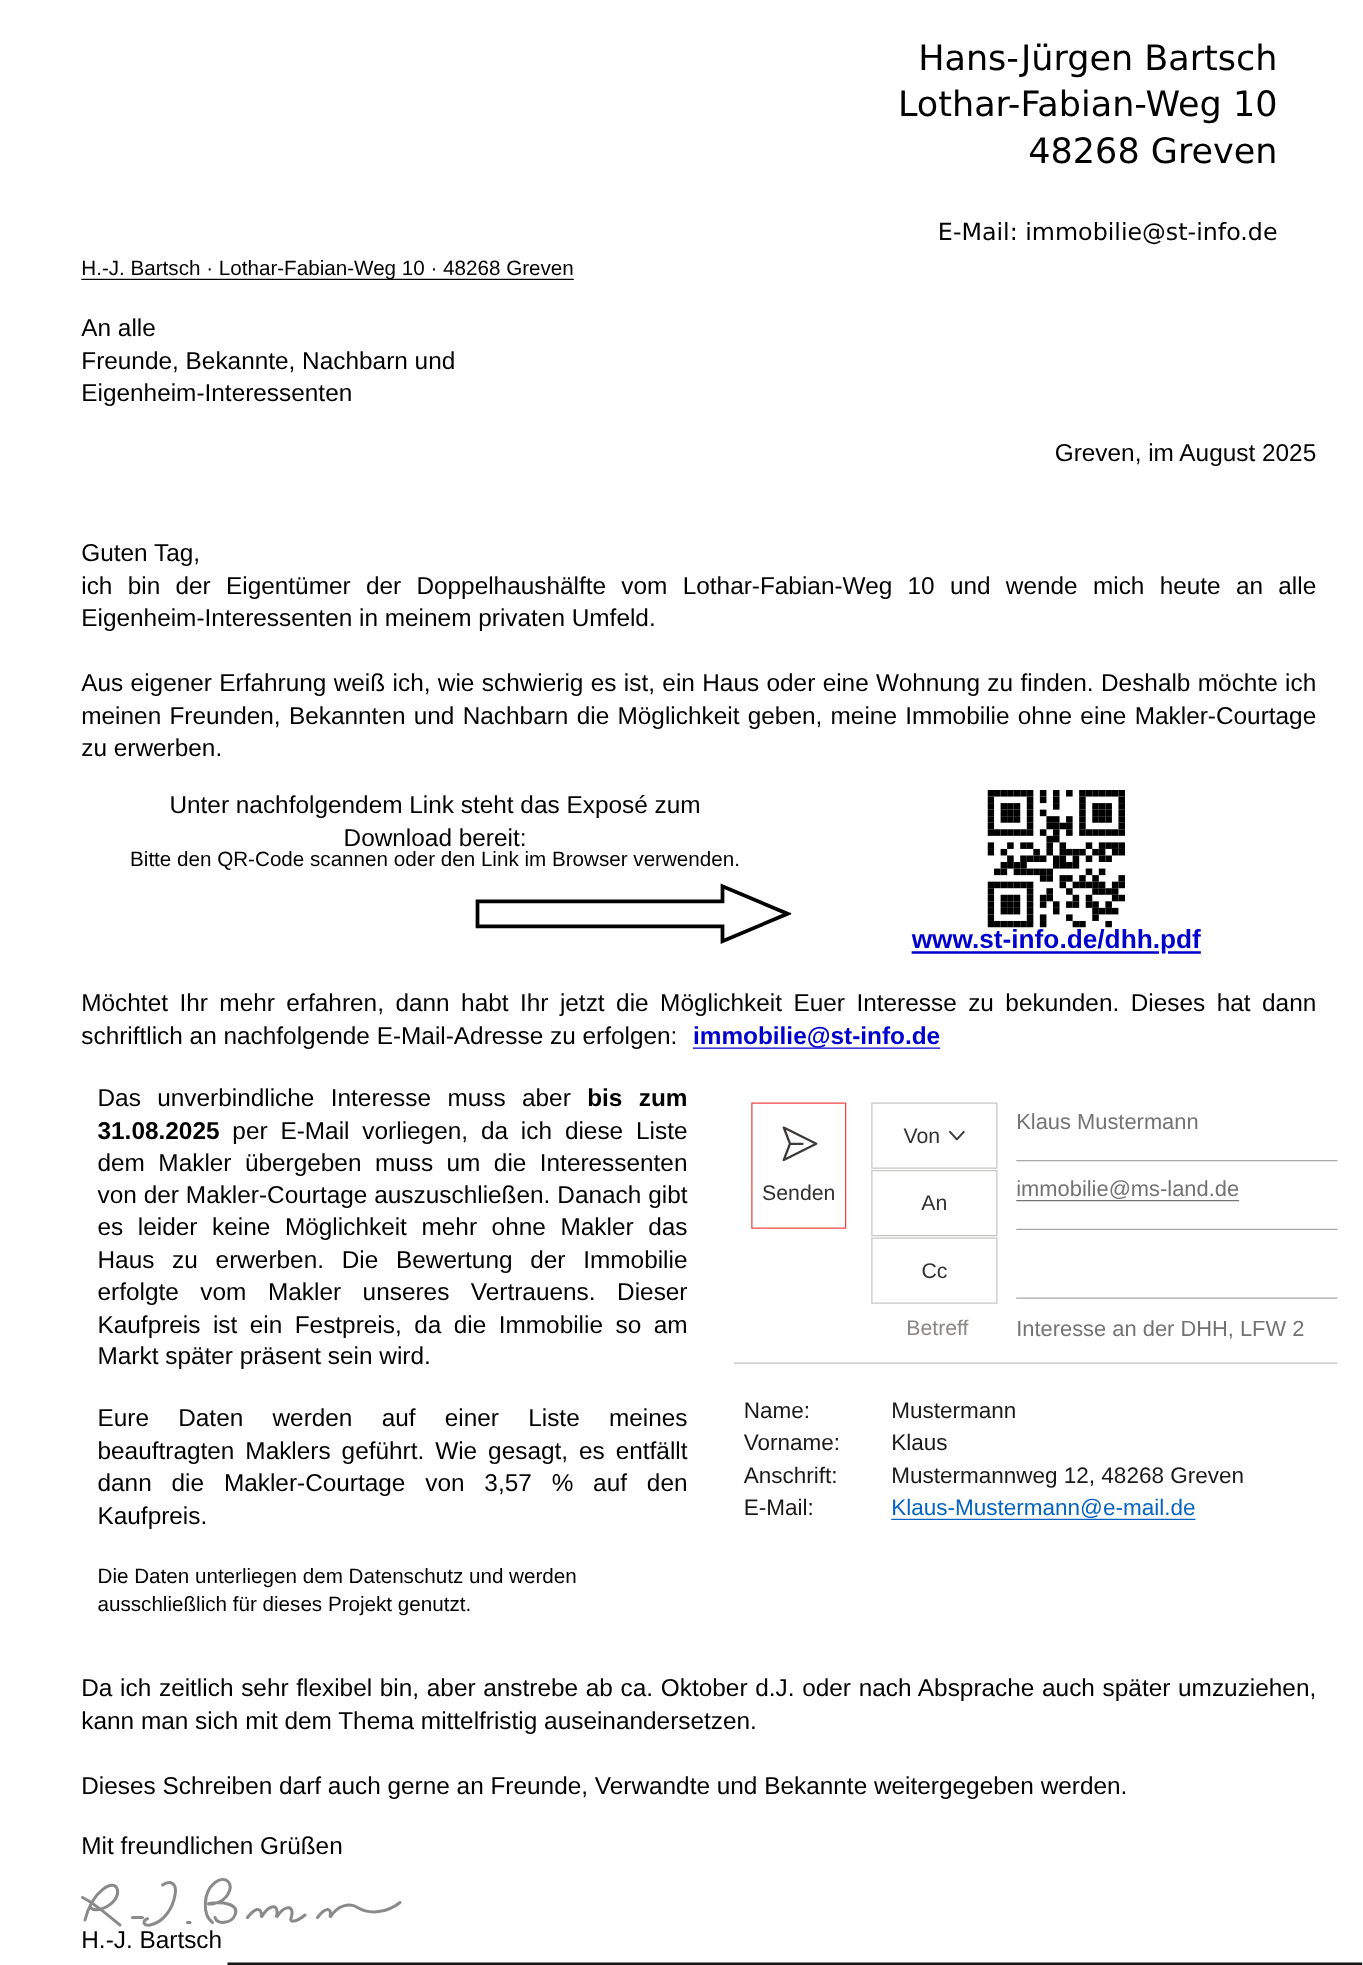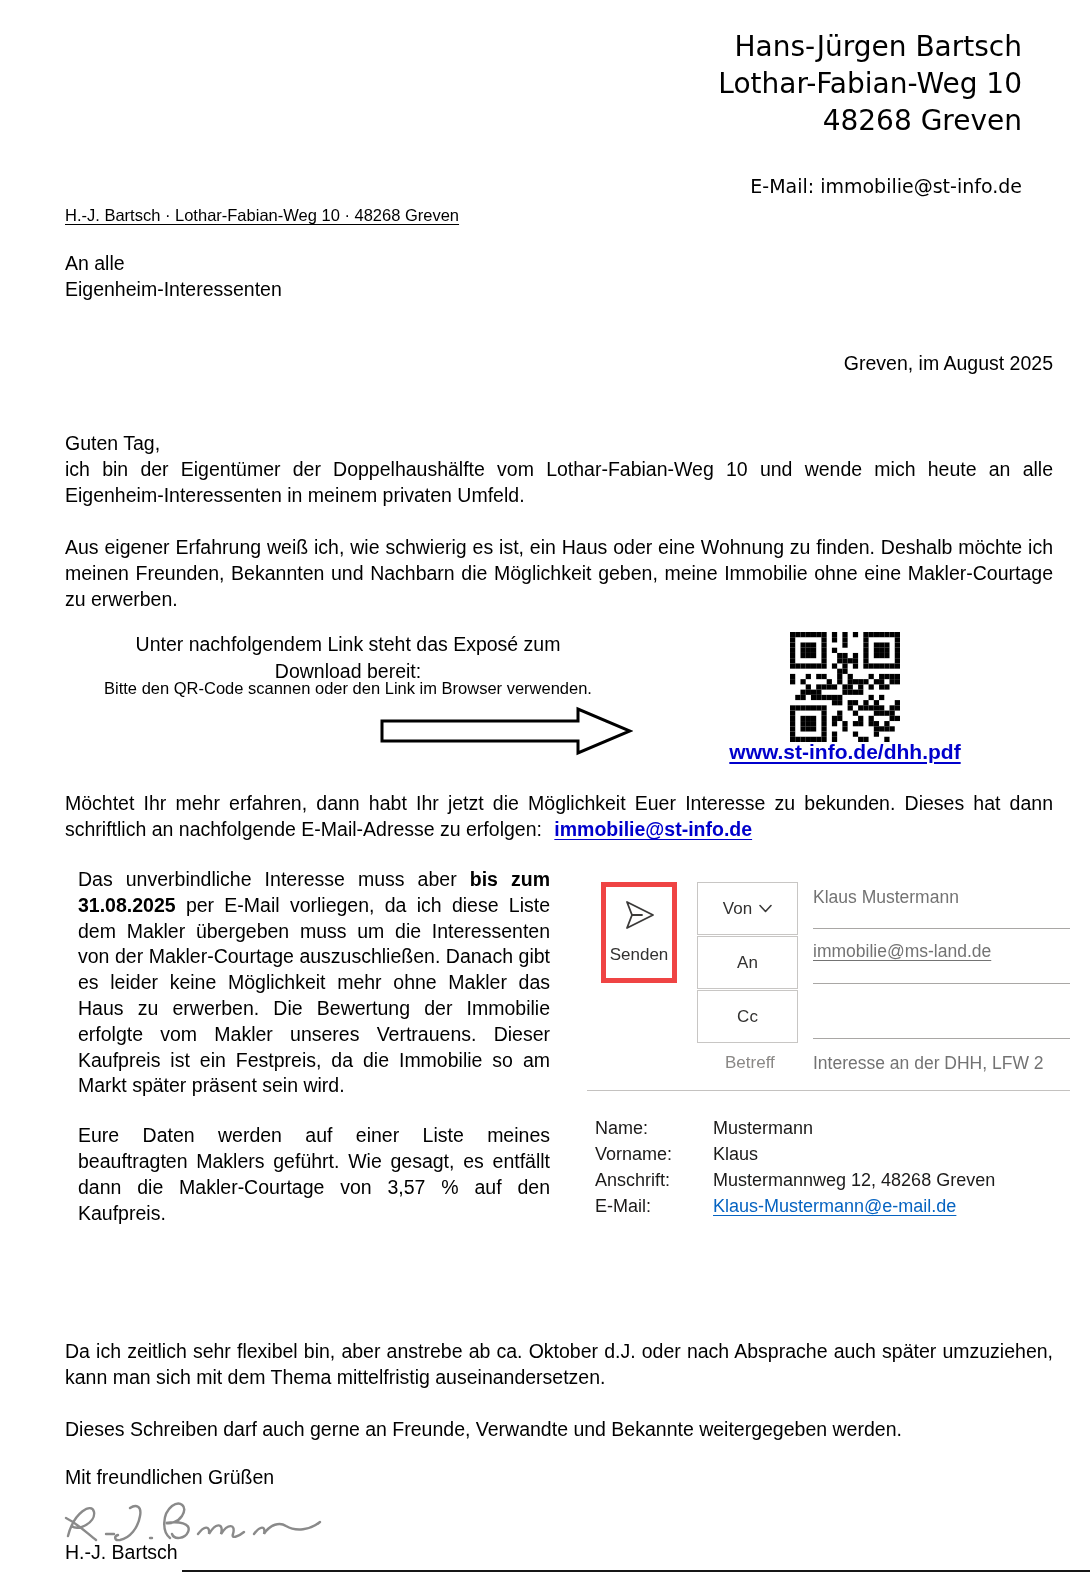--- a/index.html
+++ b/index.html
@@ -31,21 +31,21 @@
   .mail-link{font-weight:bold;color:#0000cc;text-decoration:underline;text-underline-offset:3px;margin-left:7px;}
 
   
   .left-col{position:absolute;top:867px;left:78px;width:472px;font-size:19.5px;line-height:25.8px;text-align:justify;}
   .left-col .gap{margin-top:24px;}
   .privacy{margin-top:24px;font-size:16.5px;line-height:22.5px;text-align:left;}
 
   
   .mockup{position:absolute;top:875px;left:583px;width:487px;height:216px;
           font-family:"Liberation Sans",sans-serif;color:#323130;font-size:17px;}
-  .send-btn{position:absolute;left:18px;top:7px;width:76px;height:101px;border:5px solid #ef4444;
+  .send-btn{position:absolute;left:18px;top:7px;width:76px;height:101px;border:1px solid #ef4444;
             background:#fff;display:flex;flex-direction:column;align-items:center;justify-content:center;gap:14px;box-sizing:border-box;}
   .fld-btn{position:absolute;left:114px;width:101px;height:53px;border:1px solid #c8c6c4;background:#fff;
            display:flex;align-items:center;justify-content:center;box-sizing:border-box;gap:7px;}
   .fld-von{top:7px;} .fld-an{top:61px;} .fld-cc{top:115px;}
   .m-val{position:absolute;left:230px;font-size:17.5px;color:#737373;white-space:nowrap;}
   .v-von{top:12px;} .v-an{top:66px;text-decoration:underline;text-underline-offset:3px;} .v-betreff{top:178px;}
   .m-sep{position:absolute;left:230px;right:0;height:1px;background:#a9a7a5;}
   .s1{top:53px;} .s2{top:108px;} .s3{top:163px;}
   .betreff-label{position:absolute;left:142px;top:178px;color:#8a8886;}
   .m-bottom{position:absolute;left:4px;right:0;top:215px;height:1px;background:#c4c2c0;}
@@ -71,20 +71,21 @@
     <div class="header-name">Hans-Jürgen Bartsch</div>
     <div class="header-name">Lothar-Fabian-Weg 10</div>
     <div class="header-name">48268 Greven</div>
     <div class="header-email">E-Mail: immobilie@st-info.de</div>
   </div>
 
   <div class="sender-line">H.-J. Bartsch · Lothar-Fabian-Weg 10 · 48268 Greven</div>
 
   <div class="recipient">
     <div>An alle</div>
+    <div>Freunde, Bekannte, Nachbarn und</div>
     <div>Eigenheim-Interessenten</div>
   </div>
 
   <div class="date-line">Greven, im August 2025</div>
 
   <div class="para" style="top:430px;">
     <div class="noj">Guten Tag,</div>
     <div>ich bin der Eigentümer der Doppelhaushälfte vom Lothar-Fabian-Weg 10 und wende mich heute an alle Eigenheim-Interessenten in meinem privaten Umfeld.</div>
   </div>
 
@@ -324,20 +325,21 @@
       </svg>
   </div>
 
   <div class="qr-link">www.st-info.de/dhh.pdf</div>
 
   <div class="para" style="top:790px;"><span>Möchtet Ihr mehr erfahren, dann habt Ihr jetzt die Möglichkeit Euer Interesse zu bekunden. Dieses hat dann schriftlich an nachfolgende E-Mail-Adresse zu erfolgen: </span><span class="mail-link">immobilie@st-info.de</span></div>
 
   <div class="left-col">
     <div><span>Das unverbindliche Interesse muss aber </span><b>bis zum 31.08.2025</b><span> per E-Mail vorliegen, da ich diese Liste dem Makler übergeben muss um die Interessenten von der Makler-Courtage auszuschließen. Danach gibt es leider keine Möglichkeit mehr ohne Makler das Haus zu erwerben. Die Bewertung der Immobilie erfolgte vom Makler unseres Vertrauens. Dieser Kaufpreis ist ein Festpreis, da die Immobilie so am Markt später präsent sein wird.</span></div>
     <div class="gap">Eure Daten werden auf einer Liste meines beauftragten Maklers geführt. Wie gesagt, es entfällt dann die Makler-Courtage von 3,57 % auf den Kaufpreis.</div>
+    <div class="privacy">Die Daten unterliegen dem Datenschutz und werden ausschließlich für dieses Projekt genutzt.</div>
   </div>
 
   <div class="mockup">
     <div class="send-btn">
       <svg width="32" height="30" viewBox="0 0 32 30">
         <path d="M4 27 L30 14 L4 1 L9 14 Z M9 14 L19 14" fill="none" stroke="#3b3a39" stroke-width="1.8" stroke-linejoin="round" stroke-linecap="round"></path>
       </svg>
       <span>Senden</span>
     </div>
 

